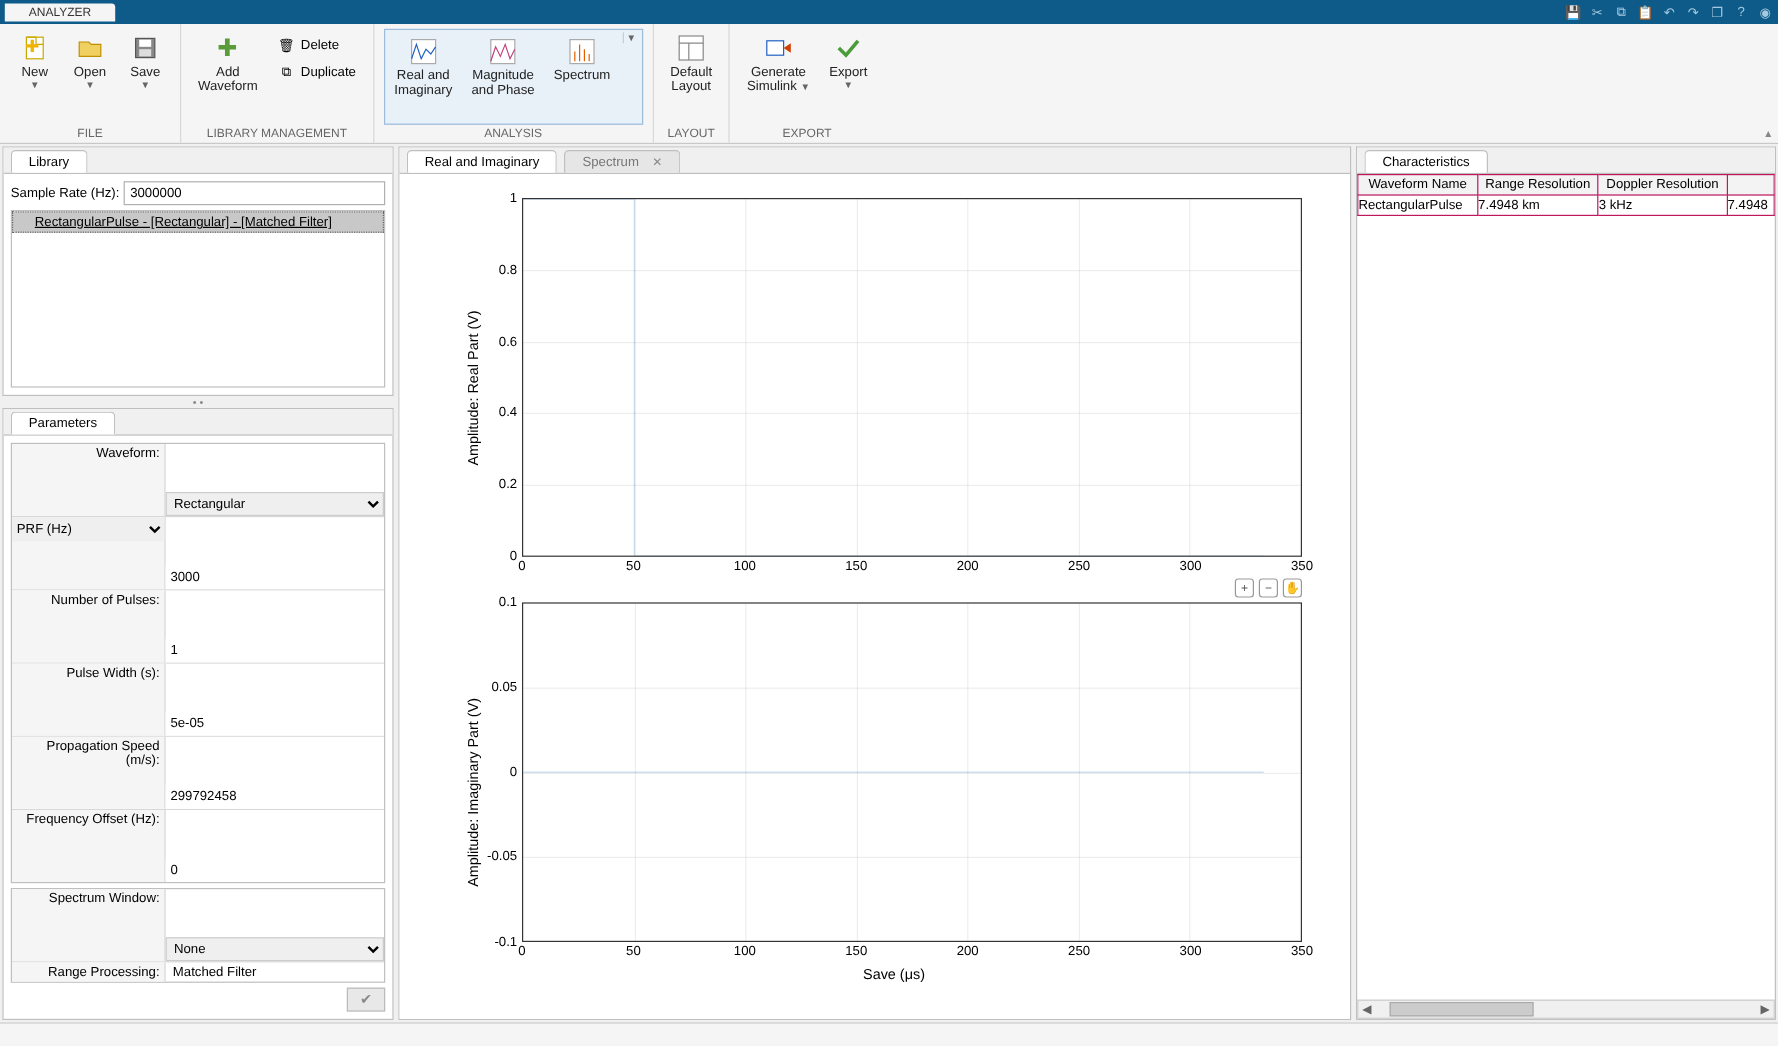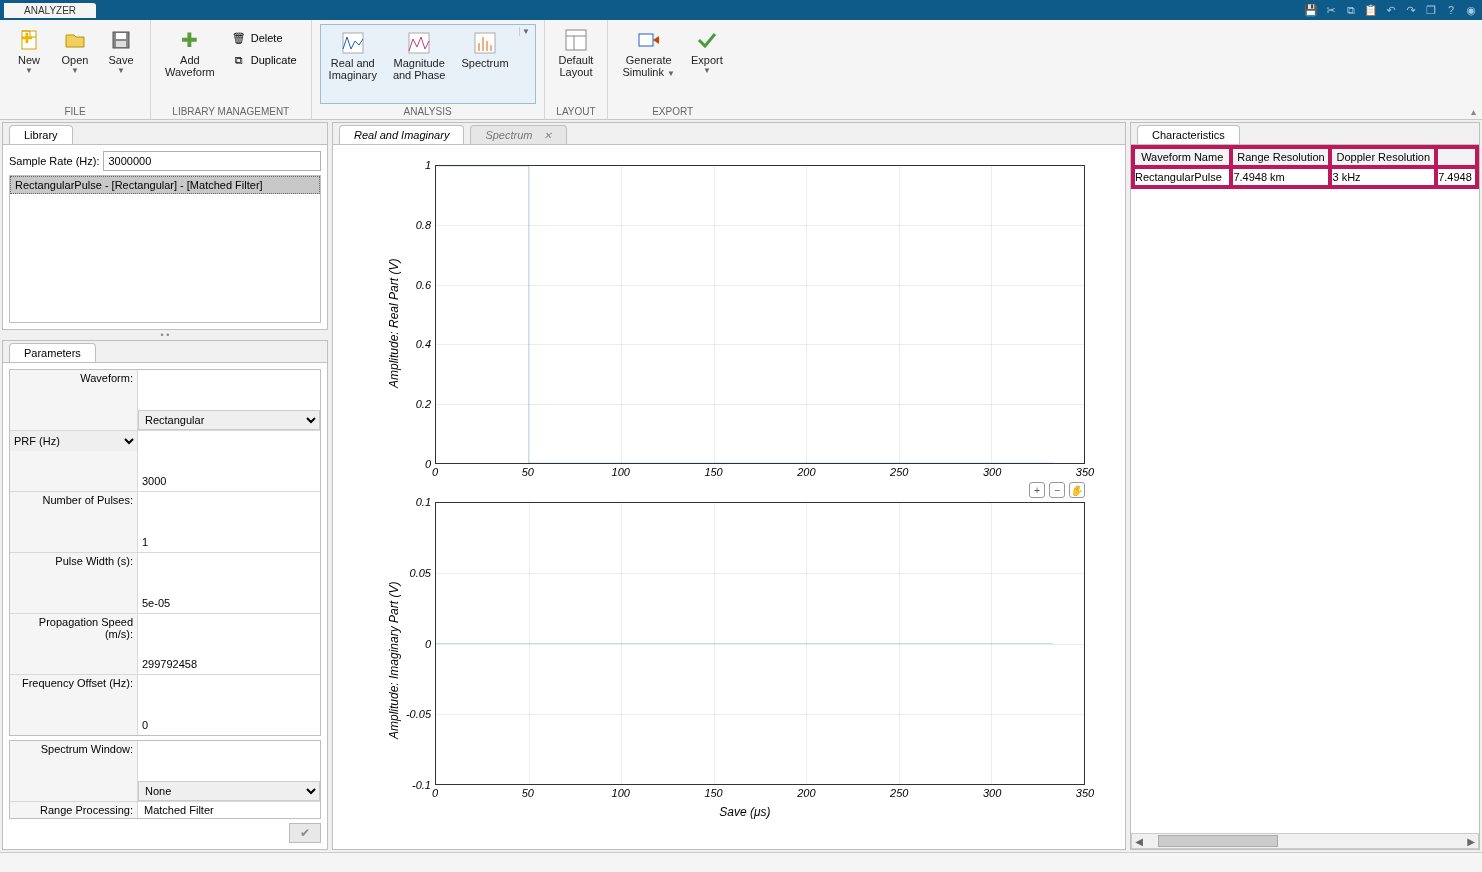--- a/index.html
+++ b/index.html
@@ -146,22 +146,23 @@
   padding: 2px 4px;
   height: 20px;
 }
 .listbox {
   flex: 1;
   border: 1px solid #bfbfbf;
   background: #fff;
   overflow: auto;
 }
 .listbox .item {
-  padding: 2px 4px;
-  font-size: 11px;
+  padding: 2px 18px;
+  font-size: 11px;
+  text-decoration: underline;
 }
 .listbox .item.selected { background: #c8c8c8; border: 1px dotted #666; }
 .paramtable {
   border: 1px solid #bfbfbf;
 }
 .paramtable .prow {
   display: flex;
   border-bottom: 1px solid #d8d8d8;
 }
 .paramtable .prow:last-child { border-bottom: none; }
@@ -192,21 +193,20 @@
   background: #e8e8e8;
   border: 1px solid #bbb;
   display: flex; align-items: center; justify-content: center;
   color: #888;
   font-size: 12px;
 }
 .center-col {
   flex: 1;
   display: flex;
   flex-direction: column;
-  font-style: italic;
 }
 .plot-area {
   flex: 1;
   background: #fff;
   position: relative;
   padding: 20px 40px 30px 50px;
 }
 .plot-stack { height: 100%; display: flex; flex-direction: column; gap: 20px;}
 .plot-box {
   flex: 1;
@@ -267,21 +267,21 @@
   display: flex;
   flex-direction: column;
   position: relative;
 }
 .char-table {
   width: 100%;
   border-collapse: collapse;
   font-size: 11px;
 }
 .char-table th, .char-table td {
-  border: 4px solid #be185d;
+  border: 1px solid #be185d;
   padding: 2px 0;
   text-align: left;
   white-space: nowrap;
 }
 .char-table th { background: #f3f3f3; font-weight: normal; text-align: center;}
 .hscroll {
   height: 16px;
   background: #f0f0f0;
   border: 1px solid #ccc;
   display:flex;

